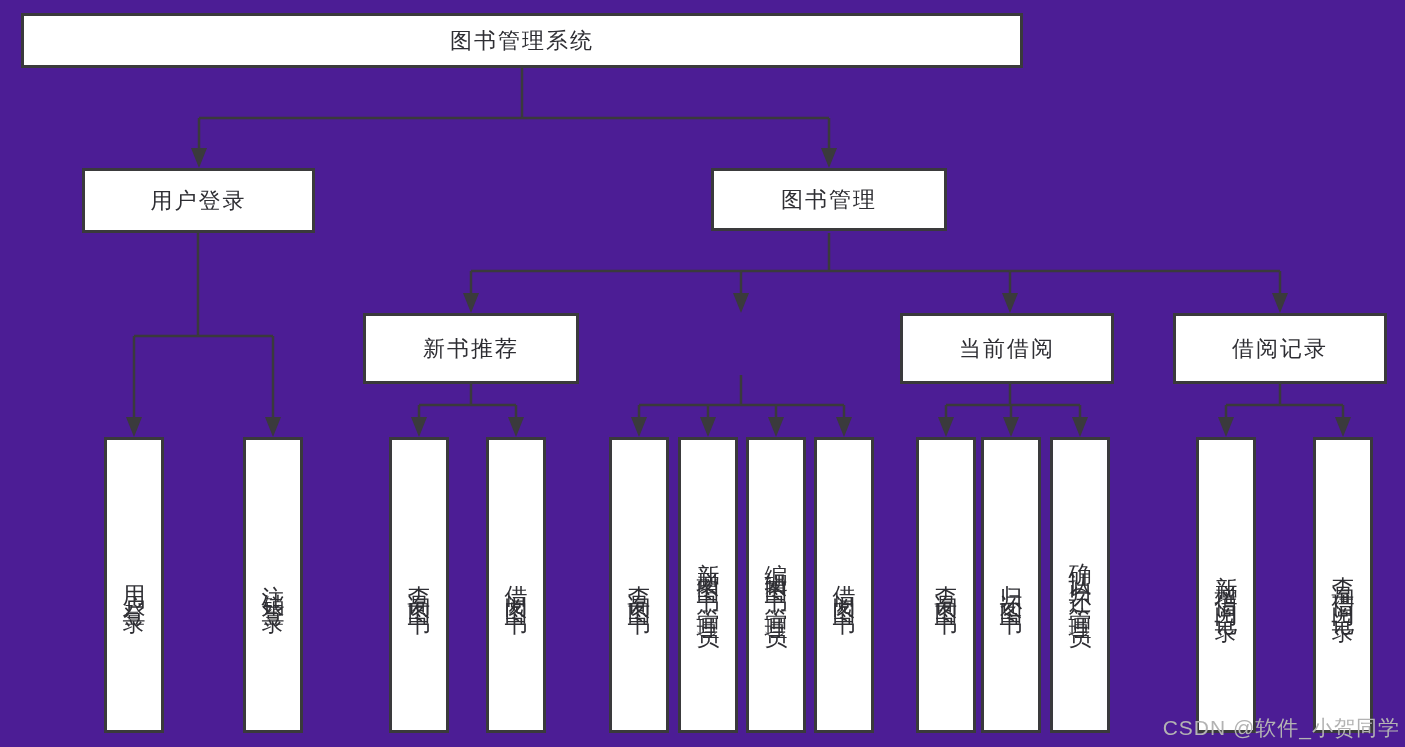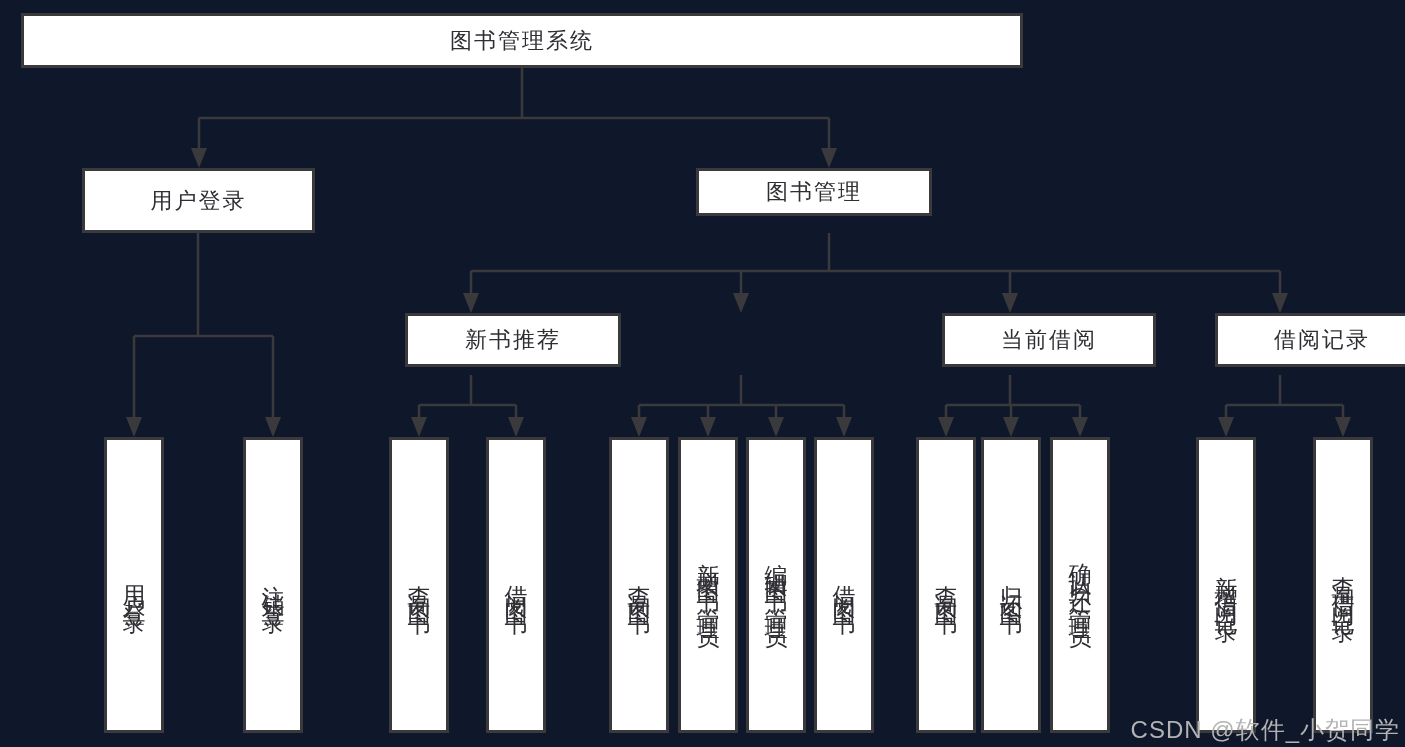--- a/index.html
+++ b/index.html
@@ -3,38 +3,38 @@
 <meta charset="utf-8">
 <style>
   :root{
     --line:#3a3a3c;
     --text:#2e2e33;
   }
   html,body{margin:0;padding:0;background:#ffffff;}
   #canvas{
     position:relative;
     width:1405px;height:747px;
-    background:#0f172a;
+    background:#4c1d95;
     font-family:"Liberation Sans","DejaVu Sans",sans-serif;
     overflow:hidden;
   }
   #wires{position:absolute;left:0;top:0;pointer-events:none;}
   .node{
     position:absolute;
     box-sizing:border-box;
     border:3px solid var(--line);
     background:#ffffff;
     display:flex;align-items:center;justify-content:center;
     color:var(--text);
   }
   .hlabel{font-size:22px;letter-spacing:2px;line-height:1;}
   .root{left:21px;top:13px;width:1002px;height:55px;}
   .lvl2-a{left:82px;top:168px;width:233px;height:65px;}
-  .lvl2-b{left:696px;top:168px;width:236px;height:48px;align-items:center;}
-  .lvl3{top:313px;height:54px;margin-left:42px;}
+  .lvl2-b{left:711px;top:168px;width:236px;height:63px;align-items:center;}
+  .lvl3{top:313px;height:71px;}
   .m0{left:363px;width:216px;}
   .m1{left:633px;width:216px;}
   .m2{left:900px;width:214px;}
   .m3{left:1173px;width:214px;}
   .leaf{top:437px;width:60px;height:296px;}
   .vtext{
     writing-mode:vertical-lr;
     text-orientation:mixed;
     font-size:23px;
     letter-spacing:9px;
@@ -43,21 +43,21 @@
     color:var(--text);
   }
   .l0{left:104px;}  .l1{left:243px;}
   .l2{left:389px;}  .l3{left:486px;}
   .l4{left:609px;}  .l5{left:678px;}  .l6{left:746px;}  .l7{left:814px;}
   .l8{left:916px;}  .l9{left:981px;}  .l10{left:1050px;}
   .l11{left:1196px;} .l12{left:1313px;}
   .watermark{
     position:absolute;
     right:5px;top:714px;
-    font-size:24px;
+    font-size:21px;
     color:#b3b3b3;
     letter-spacing:1px;
     z-index:5;
     white-space:nowrap;
   }
 </style>
 </head>
 <body>
 
 <div id="canvas">

